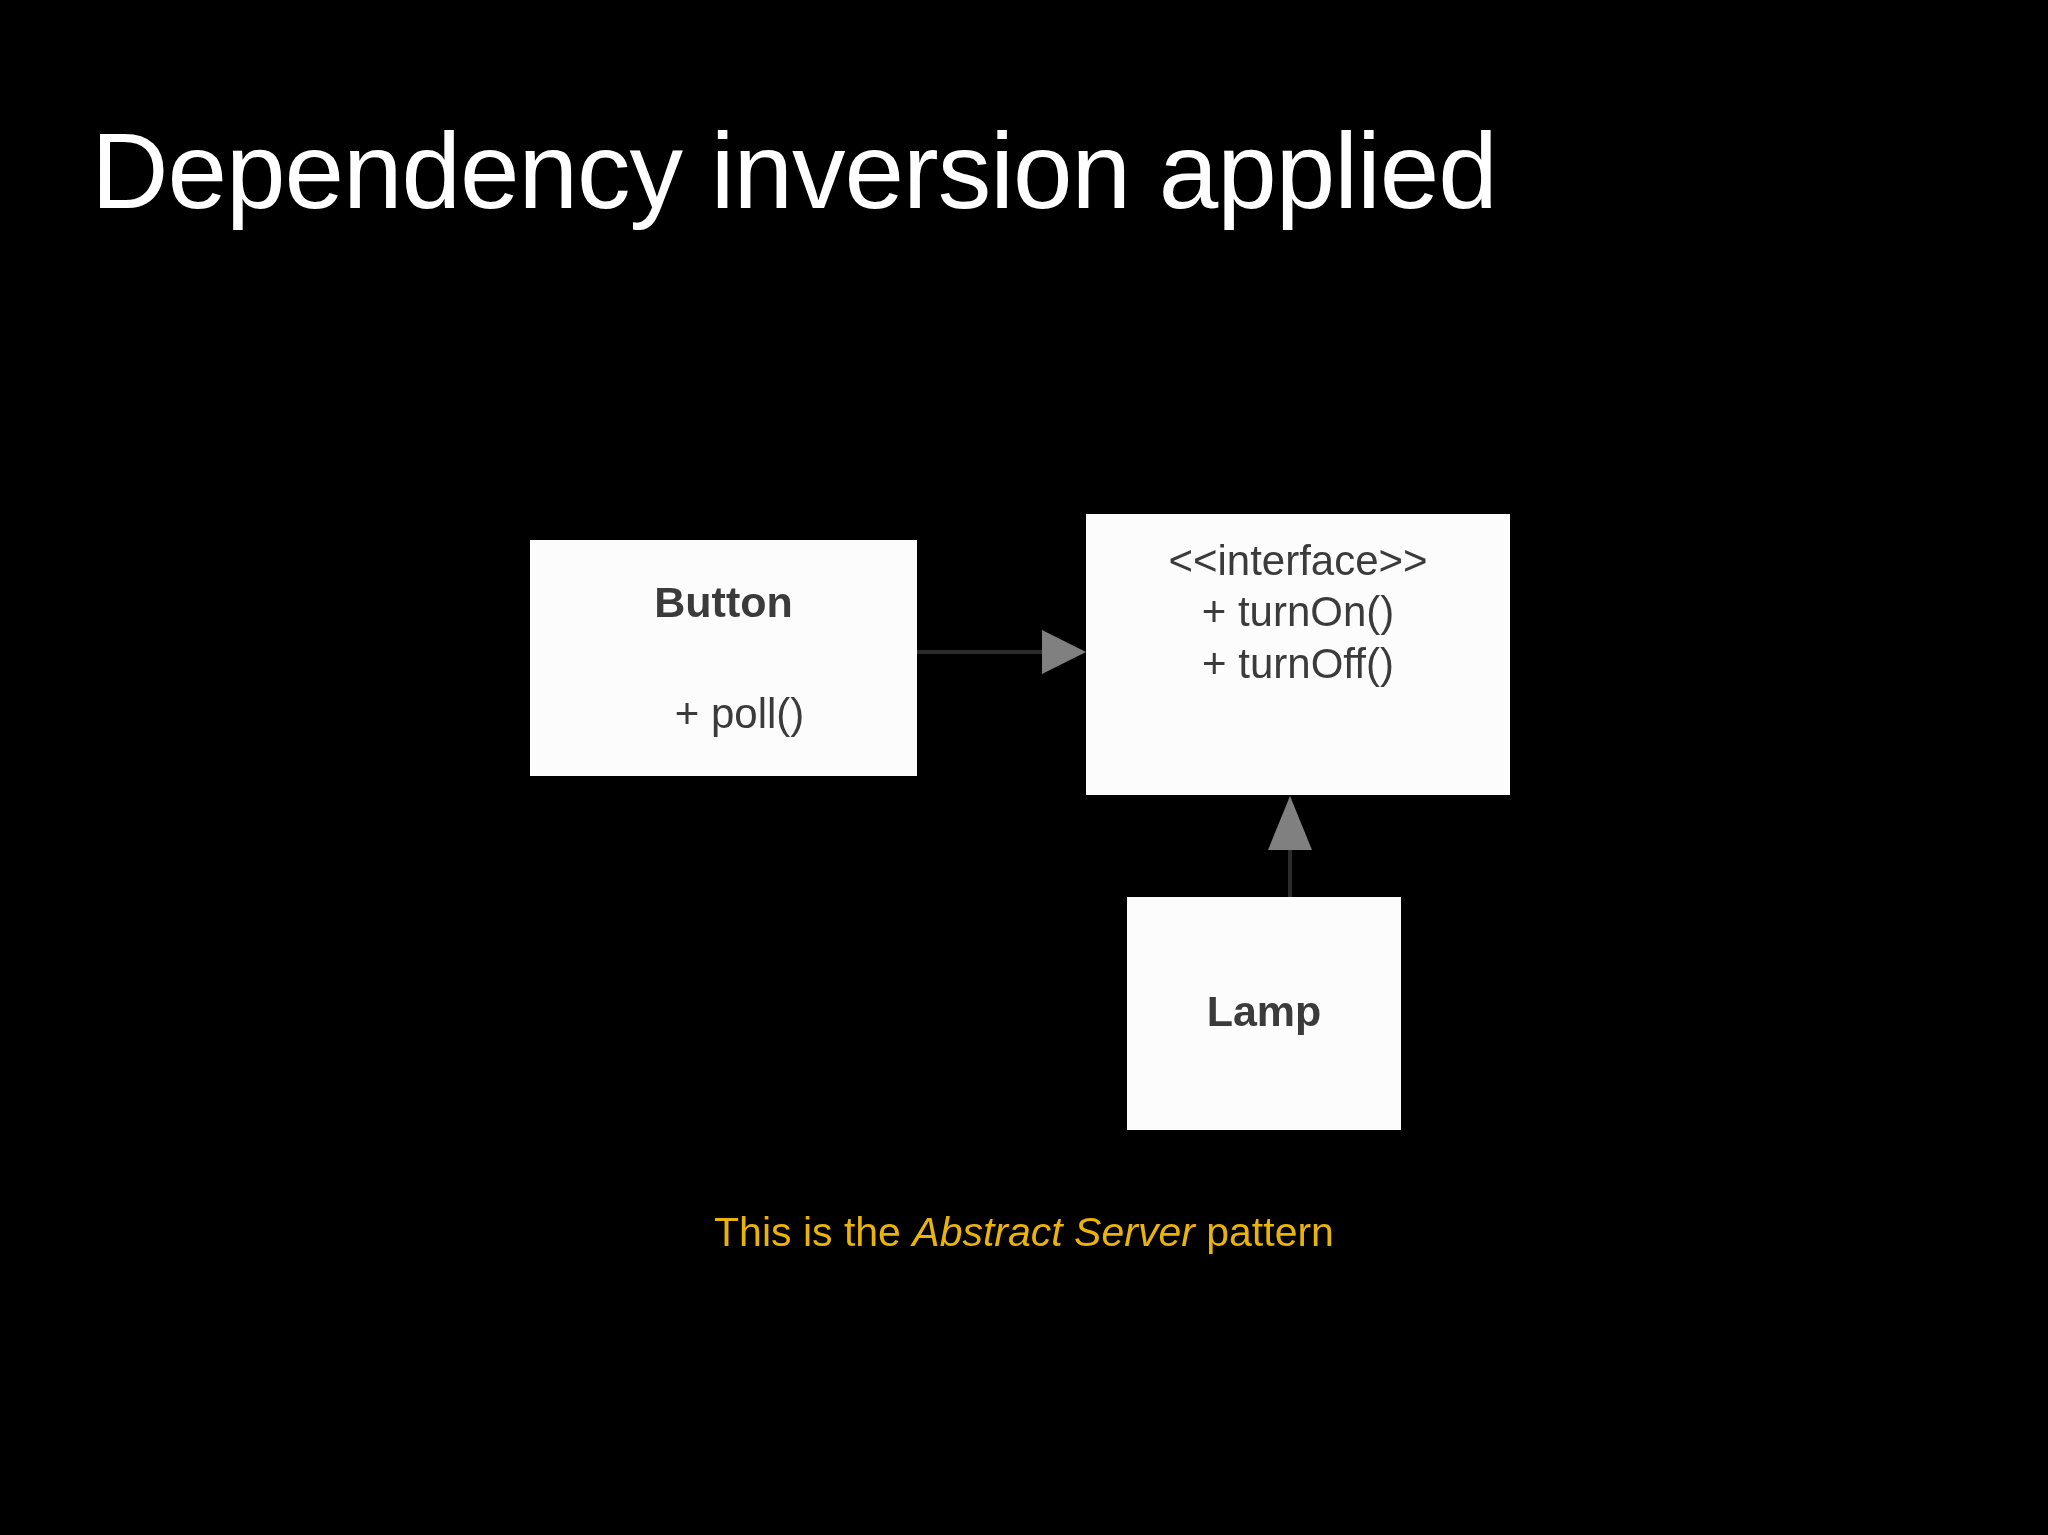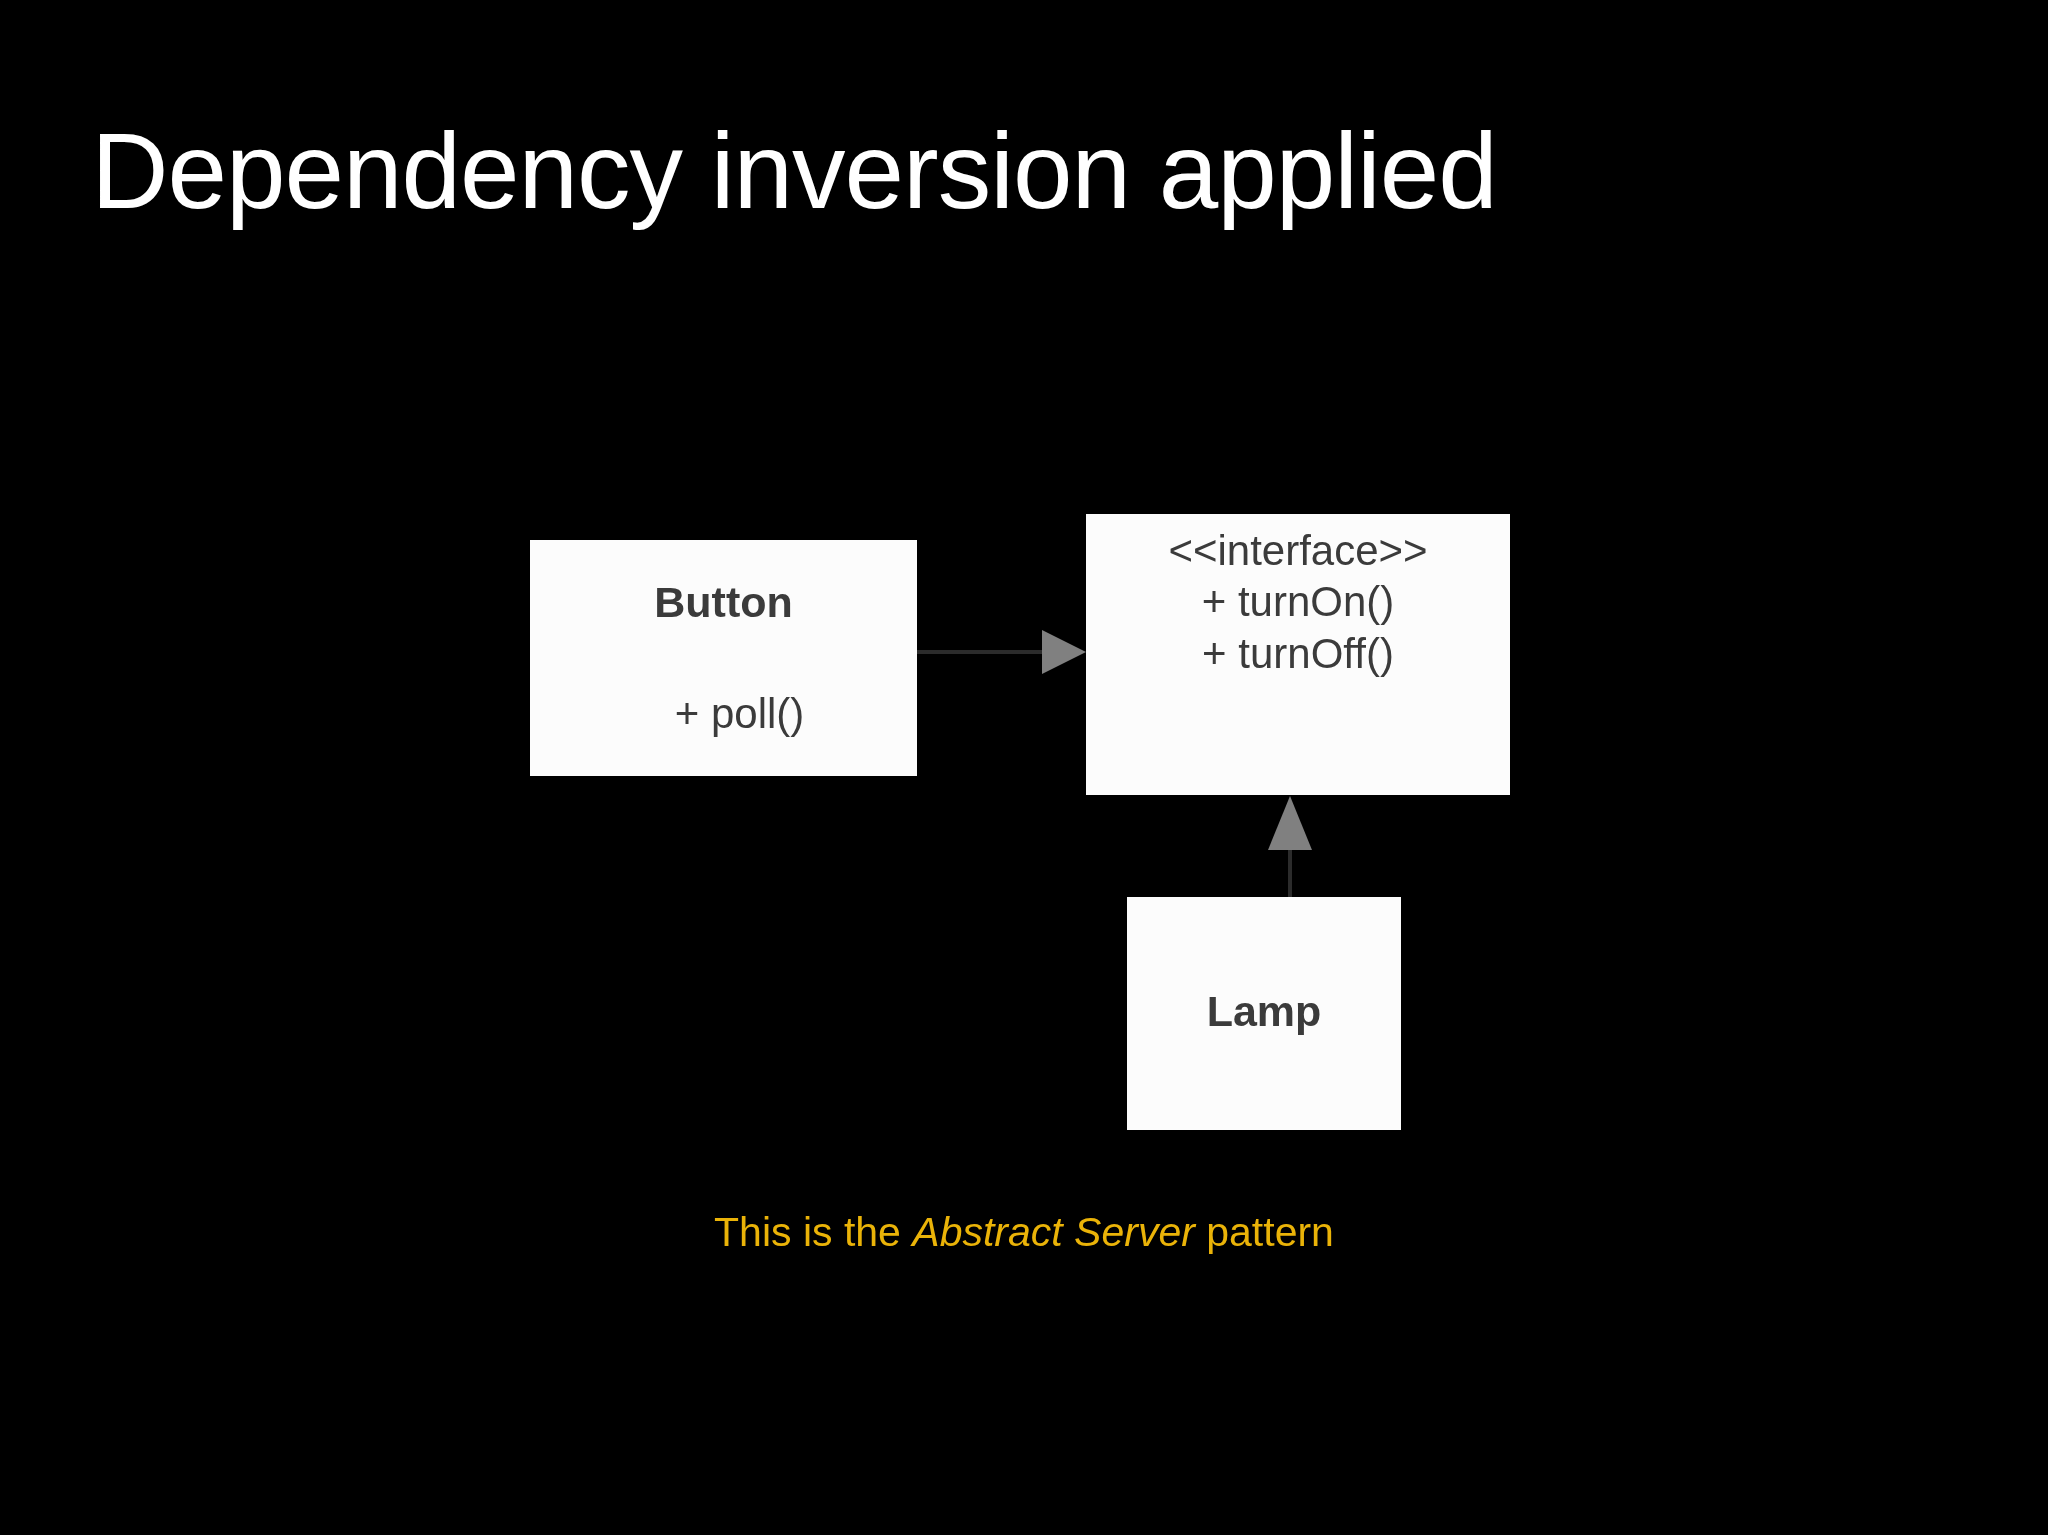--- a/index.html
+++ b/index.html
@@ -98,21 +98,21 @@
     text-align: center;
     margin-left: 32px;
   }
 
   
   #box-switchable-device {
     left: 1086px;
     top: 514px;
     width: 424px;
     height: 281px;
-    padding-top: 12px;
+    padding-top: 22px;
   }
   #box-switchable-device .uml-members {
     text-align: center;
   }
 
   
   #box-lamp {
     left: 1127px;
     top: 897px;
     width: 274px;

